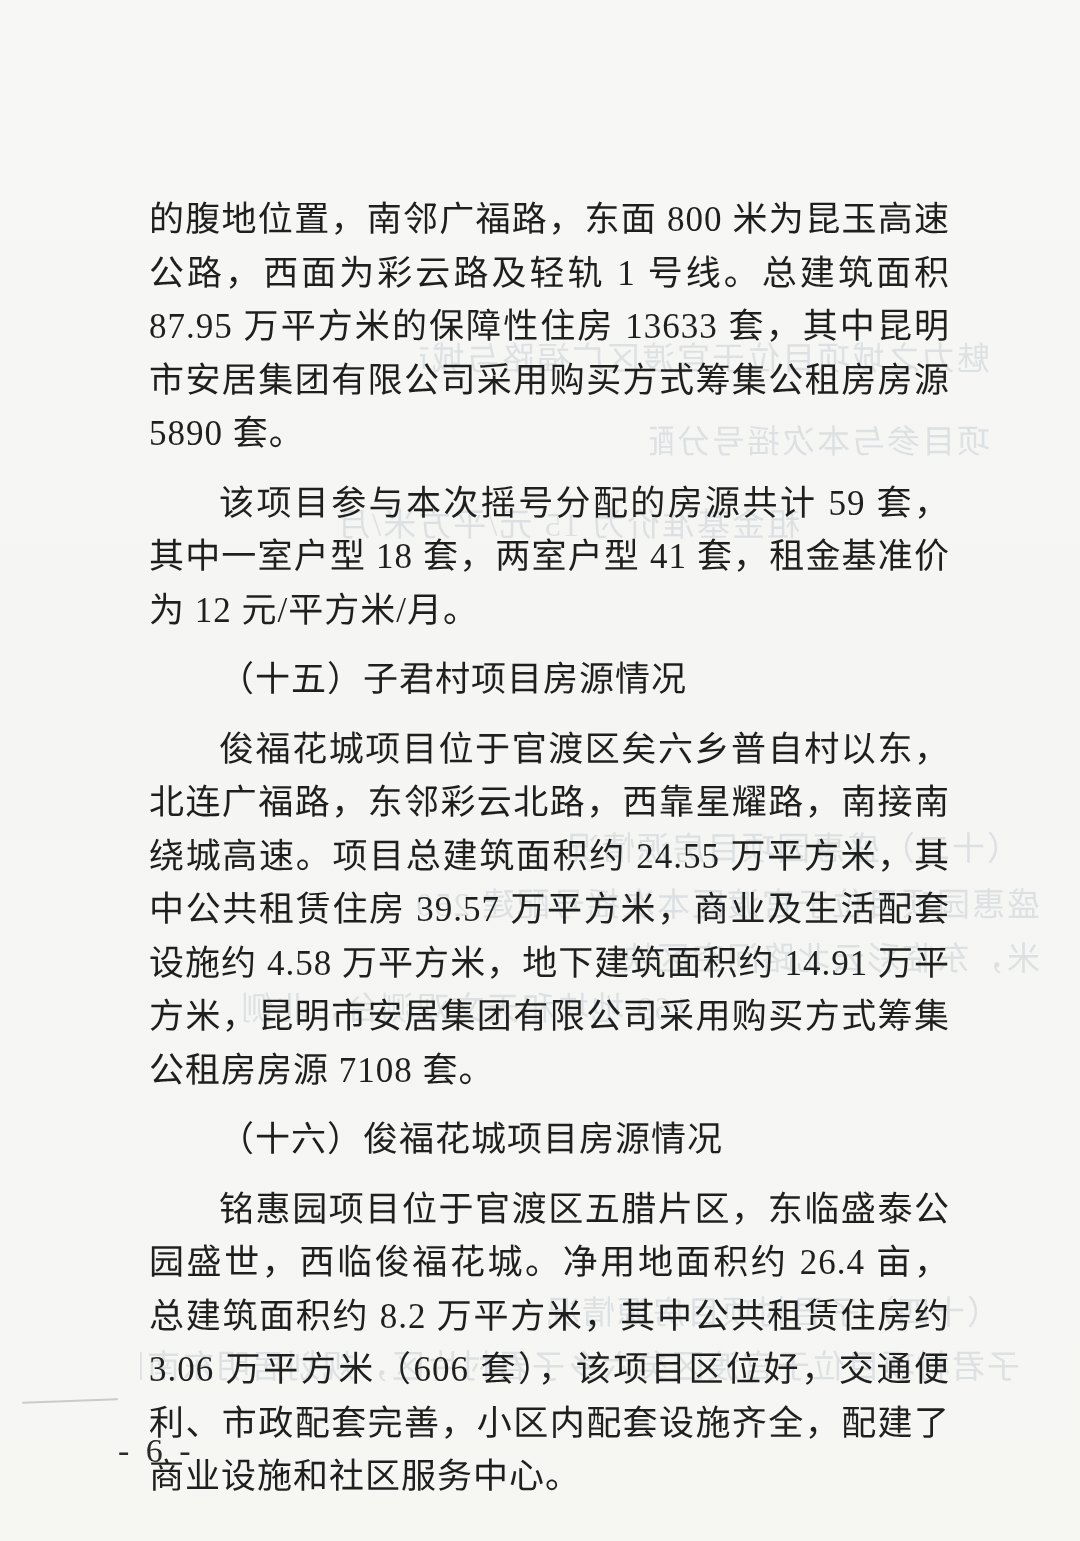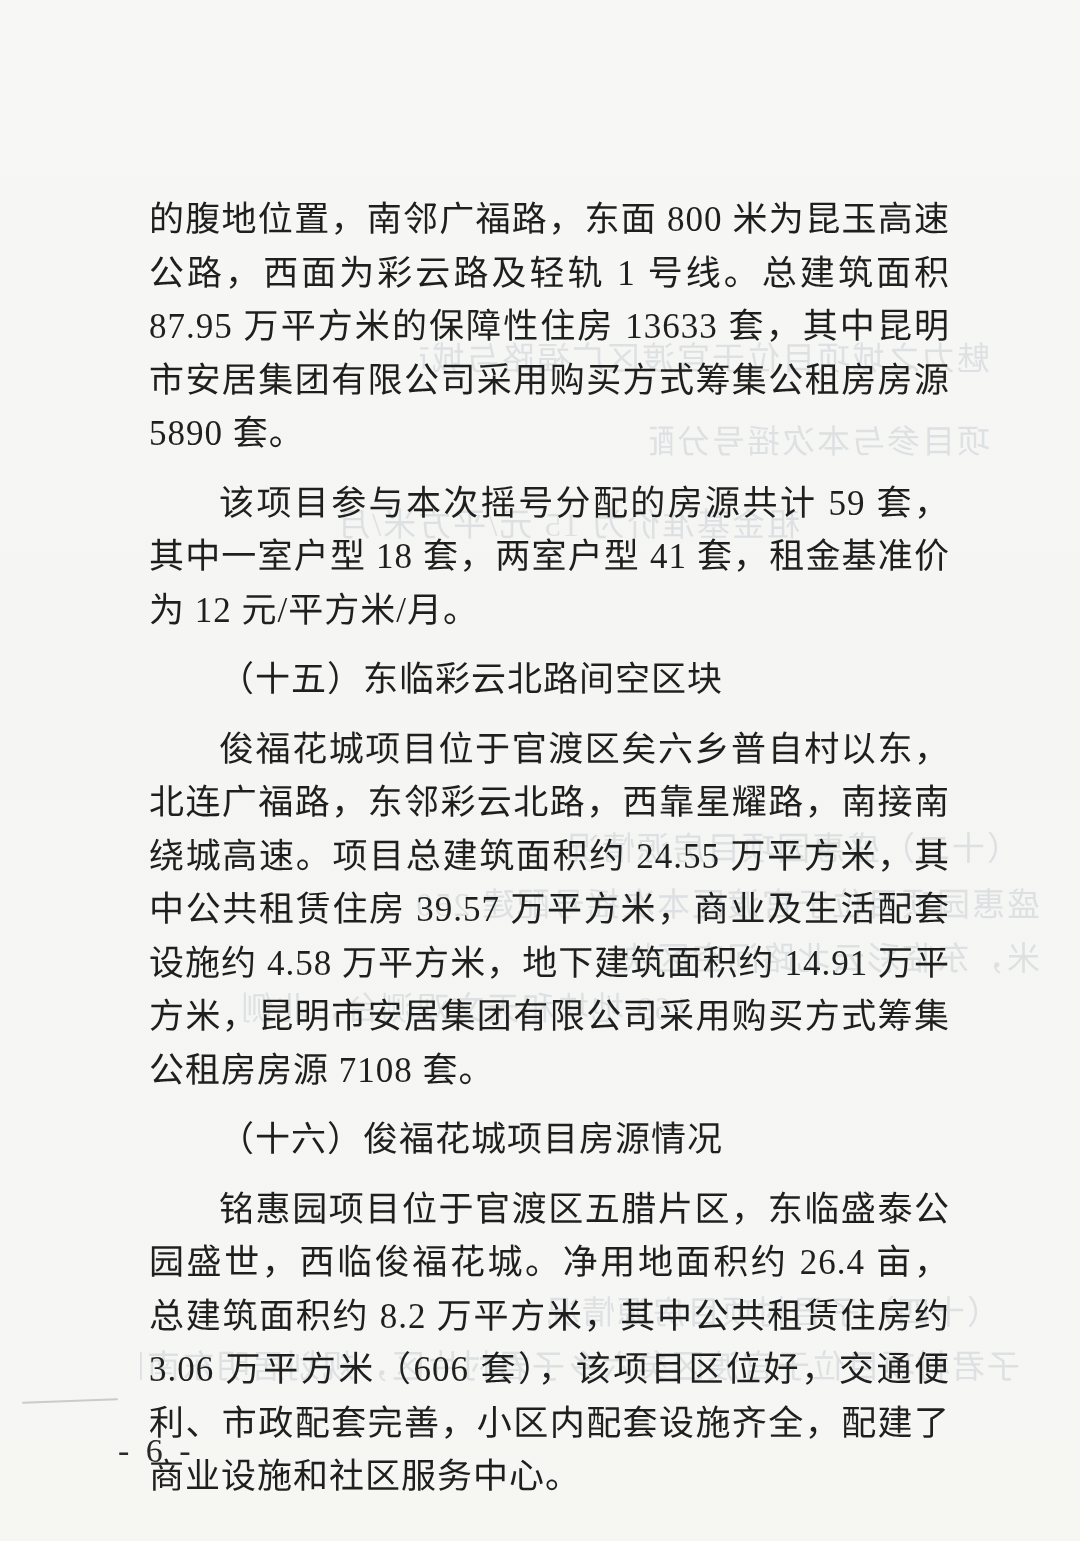--- a/index.html
+++ b/index.html
@@ -84,21 +84,21 @@
     <div class="bleed-line" style="top:878px; left:300px; width:740px;">盛惠园项目位于官渡区本次摇号配建 250</div>
     <div class="bleed-line" style="top:932px; left:620px; width:420px;">米，东临彩云北路间空区块</div>
     <div class="bleed-line" style="top:982px; left:130px; width:560px;">169 地块和天文观测台，北侧</div>
     <div class="bleed-line" style="top:1286px; left:540px; width:460px;">（十四）子君村项目房源情况</div>
     <div class="bleed-line" style="top:1340px; left:140px; width:880px;">子君村项目位于官渡区矣六乡子君村片区，规划居明东南区</div>
   </div>
 
   <main class="content">
     <p>的腹地位置，南邻广福路，东面 800 米为昆玉高速公路，西面为彩云路及轻轨 1 号线。总建筑面积 87.95 万平方米的保障性住房 13633 套，其中昆明市安居集团有限公司采用购买方式筹集公租房房源 5890 套。</p>
     <p class="indent">该项目参与本次摇号分配的房源共计 59 套，其中一室户型 18 套，两室户型 41 套，租金基准价为 12 元/平方米/月。</p>
-    <p class="indent">（十五）东临彩云北路间空区块</p>
+    <p class="indent">（十五）子君村项目房源情况</p>
     <p class="indent">俊福花城项目位于官渡区矣六乡普自村以东，北连广福路，东邻彩云北路，西靠星耀路，南接南绕城高速。项目总建筑面积约 24.55 万平方米，其中公共租赁住房 39.57 万平方米，商业及生活配套设施约 4.58 万平方米，地下建筑面积约 14.91 万平方米，昆明市安居集团有限公司采用购买方式筹集公租房房源 7108 套。</p>
     <p class="indent">（十六）俊福花城项目房源情况</p>
     <p class="indent">铭惠园项目位于官渡区五腊片区，东临盛泰公园盛世，西临俊福花城。净用地面积约 26.4 亩，总建筑面积约 8.2 万平方米，其中公共租赁住房约 3.06 万平方米（606 套），该项目区位好，交通便利、市政配套完善，小区内配套设施齐全，配建了商业设施和社区服务中心。</p>
   </main>
 
   <div class="scan-mark"></div>
 
   <div class="page-number">- 6 -</div>
 
 </div>

